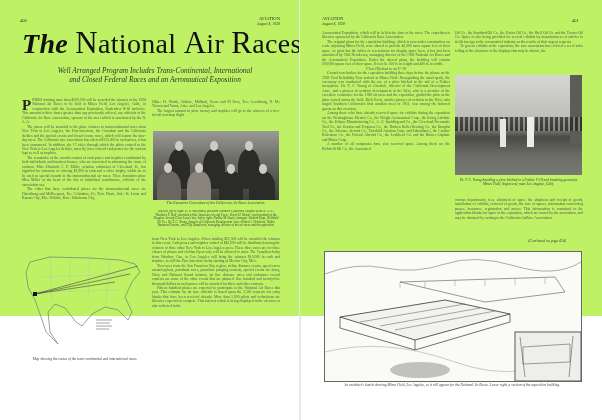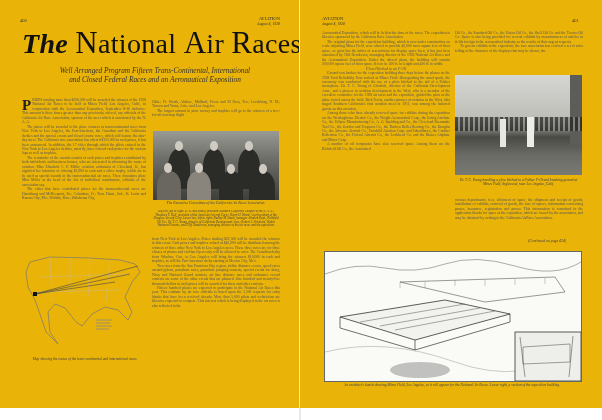--- a/index.html
+++ b/index.html
@@ -1,17 +1,17 @@
 <!DOCTYPE html>
 <html><head>
 <meta charset="utf-8">
 <style>
   html,body{margin:0;padding:0;background:#fff;}
   body{width:602px;height:420px;position:relative;overflow:hidden;font-family:"Liberation Serif","DejaVu Serif",serif;color:#222;}
-  .page{position:absolute;top:0;height:408px;background:#eab308;}
+  .page{position:absolute;top:0;height:316px;background:#bef264;}
   .left{left:0;width:300px;}
   .right{left:300px;width:302px;}
   .gutter{position:absolute;left:299px;top:0;width:2px;height:420px;background:#e8e8e4;}
   .pno{position:absolute;font-size:4.5px;color:#333;}
   .hdr{position:absolute;font-size:4.6px;line-height:4.6px;color:#333;text-align:right;}
   .hdr .sub{font-style:italic;font-size:3.8px;}
   .title{position:absolute;left:22px;top:28px;width:270px;font-size:28px;line-height:30px;color:#111;letter-spacing:0.3px;white-space:nowrap;}
   .title .it{font-style:italic;font-weight:bold;}
   .title .big{font-size:31px;}
   .subtitle{position:absolute;left:30px;top:66px;width:250px;font-style:italic;font-size:7.3px;line-height:9px;text-align:center;color:#333;}
@@ -38,21 +38,21 @@
     <div class="sub">August 4, 1928</div>
   </div>
 
   <div class="title">
     <span class="it">The</span>
     <span class="big">N</span><span>ational</span>
     <span class="big">A</span><span>ir</span>
     <span class="big">R</span><span>aces</span>
   </div>
   <div class="subtitle">
-    <div>Well Arranged Program Fifteen Trans-Continental, International</div>
+    <div>Well Arranged Program Includes Trans-Continental, International</div>
     <div>and Closed Federal Races and an Aeronautical Exposition</div>
   </div>
 
   <div class="col" style="left:22px;top:98px;width:124px;height:150px;overflow:hidden;">
     <p class="first"><span class="dropcap">P</span><span>RIZES totaling more than $200,000 will be awarded the winners of the 1928 National Air Races to be held at Mines Field, Los Angeles, Calif., in conjunction with the Aeronautical Exposition, September 8-16 inclusive. This amount is three times greater than any previously offered, say officials of the California Air Race Association, sponsor of the meet which is sanctioned by the N. A. A.</span></p>
     <p>The prizes will be awarded to the place winners in transcontinental races from New York to Los Angeles, the Pan-American, the Canadian and the California derbies and the special events and closed course races, which will feature the nine-day meet. The California race association has offered $125,000 in cash prizes, it has been announced. In addition, the 17 cities through which the pilots entered in the New York to Los Angeles derbies, must fly, have offered cash prizes for the various laps as well as trophies.</p>
     <p>The remainder of the awards consist of cash prizes and trophies contributed by both individuals and business houses, who are interested in advancing the cause of aviation. Miss Elizabeth C. P. Miller, aviation enthusiast of Cleveland, O., has signified her intention of offering $3,000 in cash and a silver trophy, which are to be used as special awards in the transcontinental air races. These donations place Miss Miller at the head of the list of individual contributors, officials of the association say.</p>
     <p>The cities that have contributed prizes for the transcontinental races are Harrisburg and McKeesport, Pa.; Columbus, O.; Terre Haute, Ind.; St. Louis and Kansas City, Mo.; Wichita, Kan.; Oklahoma City,</p>
   </div>
 

